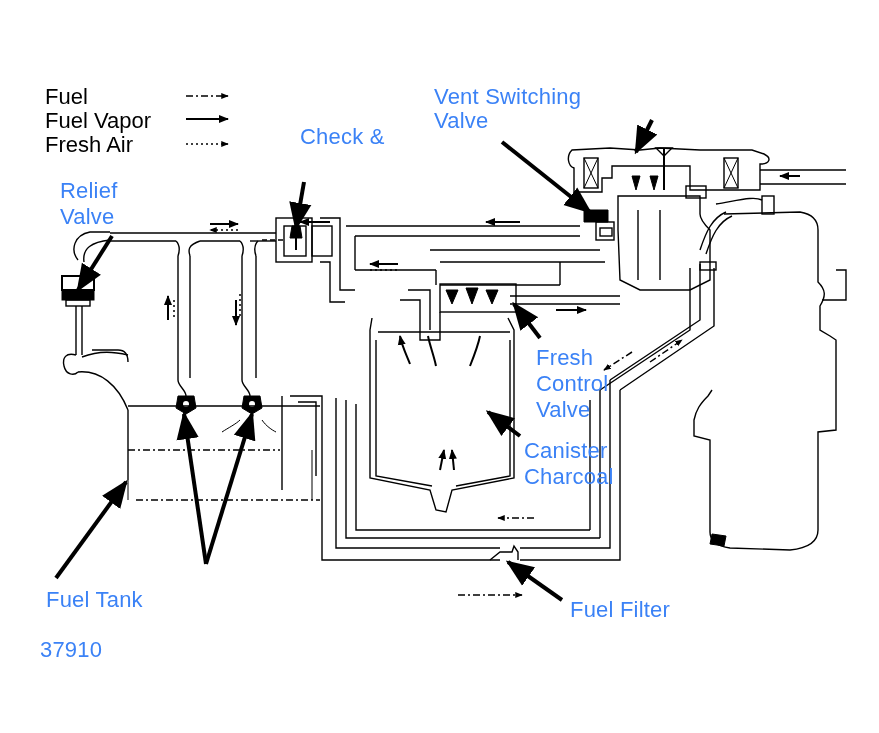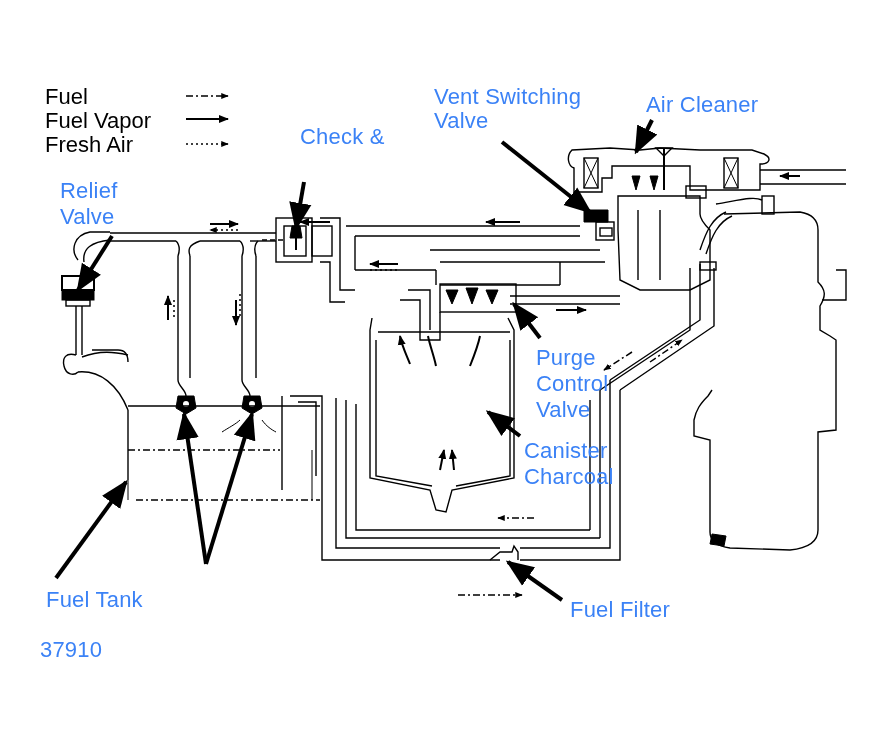--- a/index.html
+++ b/index.html
@@ -229,23 +229,22 @@
 
 
 <div class="lbl" style="left:60px;top:178px;">Relief</div>
 <div class="lbl" style="left:60px;top:204px;">Valve</div>
 
 <div class="lbl" style="left:300px;top:124px;">Check &amp;</div>
 
 <div class="lbl" style="left:434px;top:84px;">Vent Switching</div>
 <div class="lbl" style="left:434px;top:108px;">Valve</div>
 
-<div class="lbl" style="left:646px;top:92px;">Air Cleaner</div>
-
-<div class="lbl" style="left:536px;top:345px;">Purge</div>
+
+<div class="lbl" style="left:536px;top:345px;">Fresh</div>
 <div class="lbl" style="left:536px;top:371px;">Control</div>
 <div class="lbl" style="left:536px;top:397px;">Valve</div>
 
 <div class="lbl" style="left:524px;top:438px;">Canister</div>
 <div class="lbl" style="left:524px;top:464px;">Charcoal</div>
 
 <div class="lbl" style="left:46px;top:587px;">Fuel Tank</div>
 
 
 <div class="lbl" style="left:570px;top:597px;">Fuel Filter</div>

